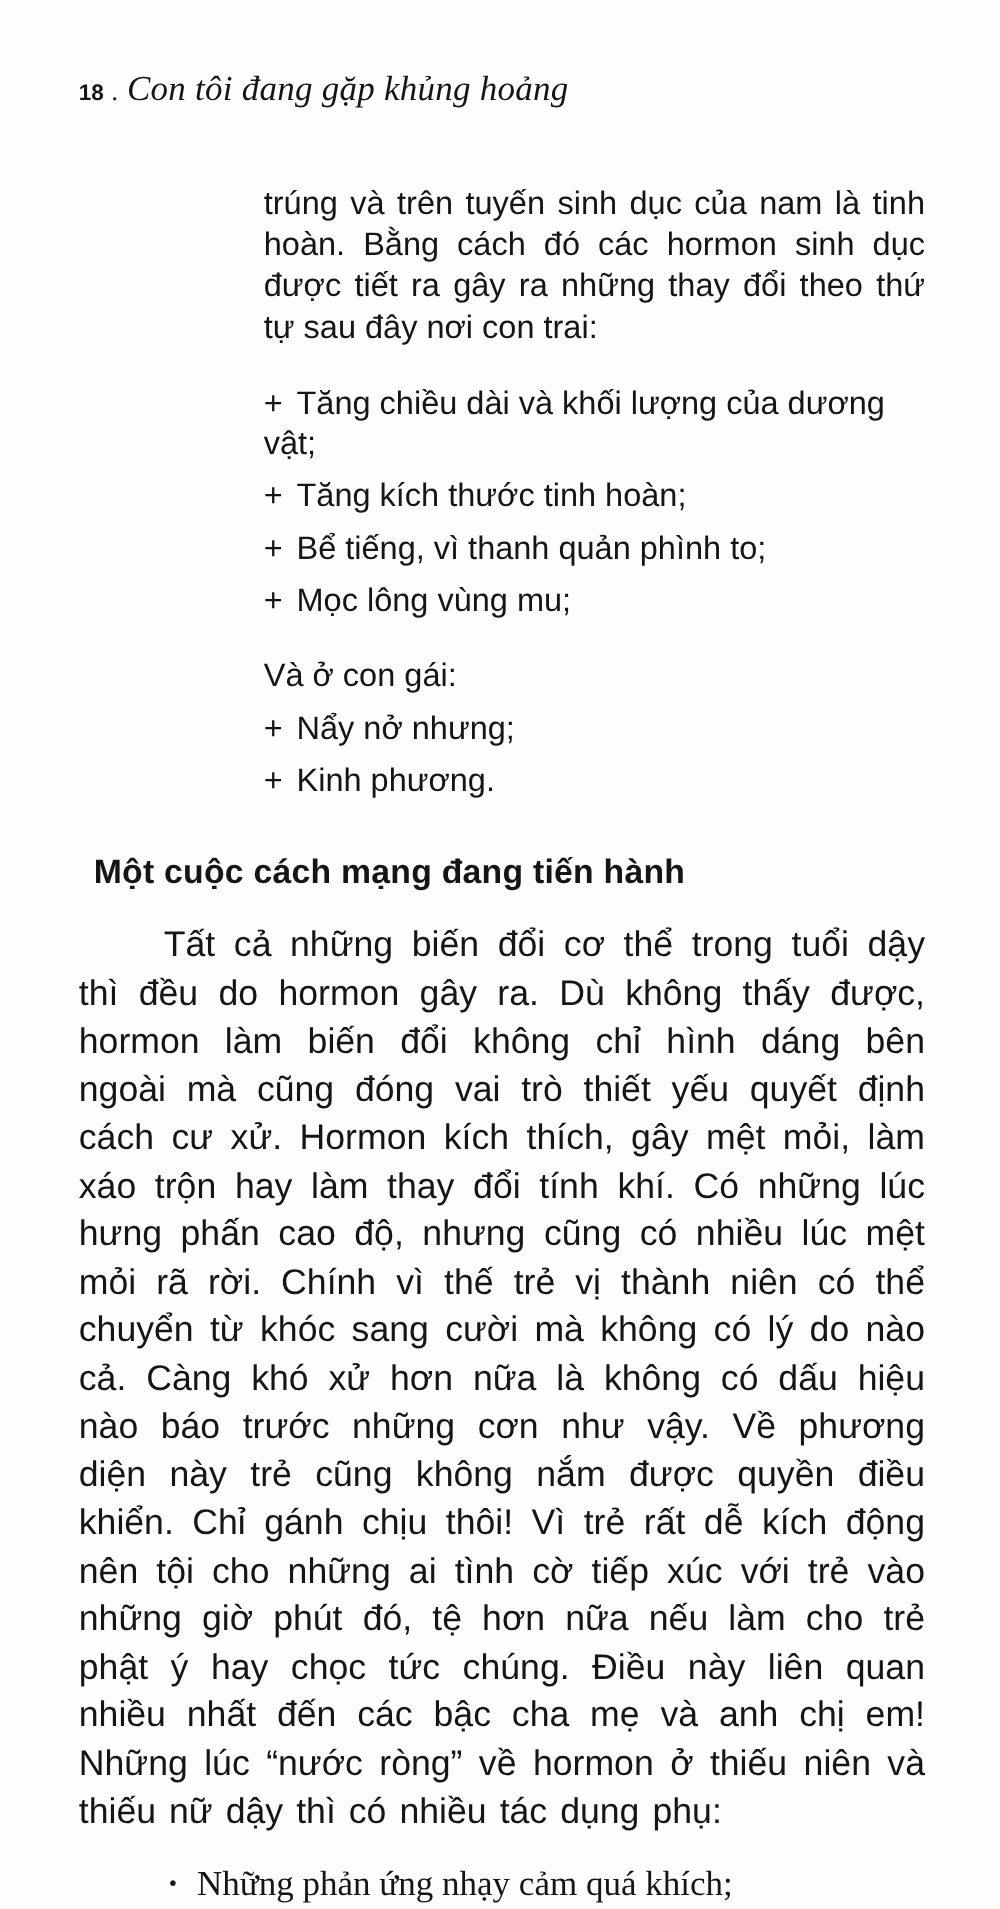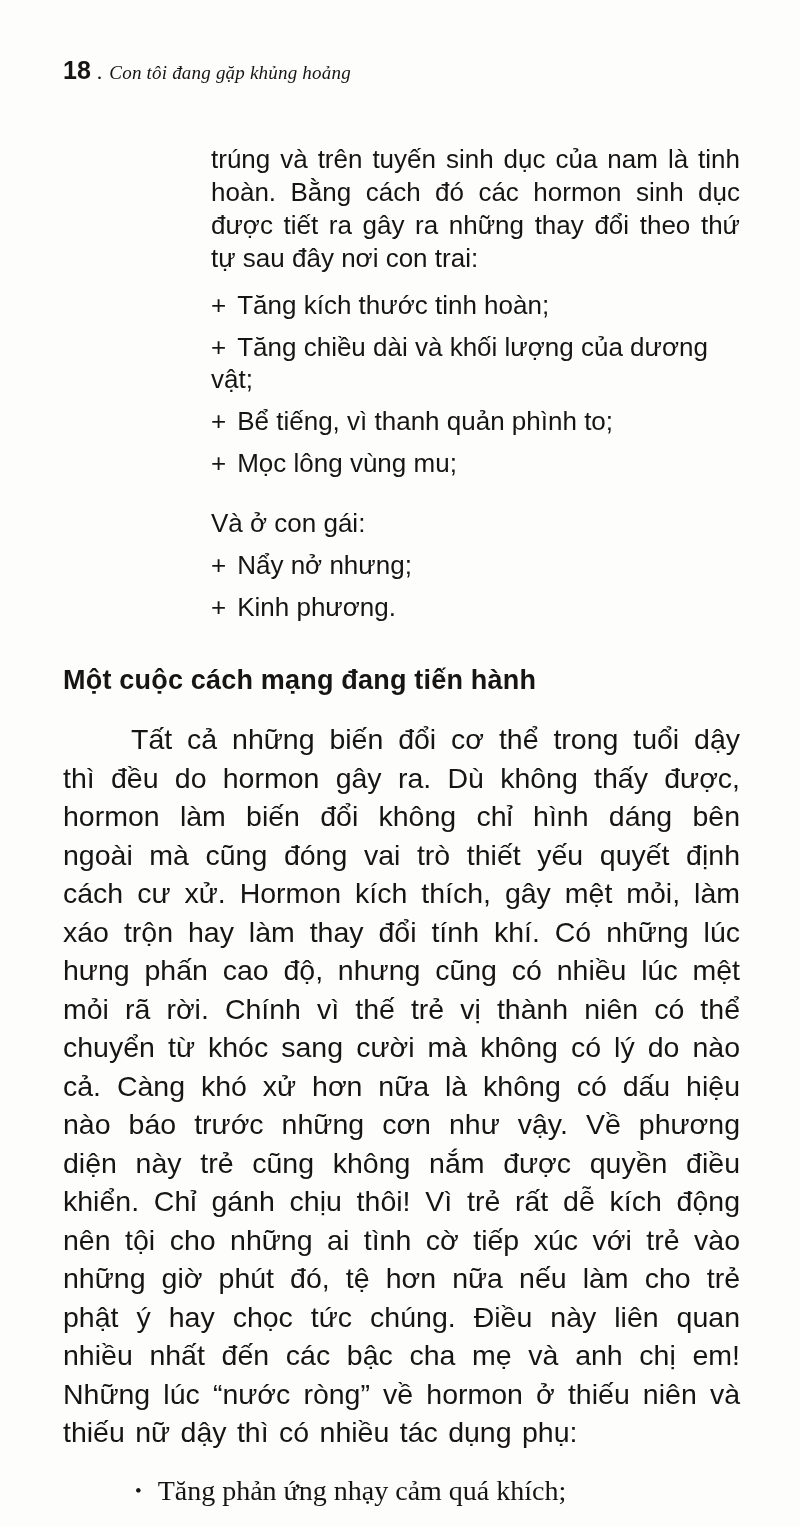--- a/index.html
+++ b/index.html
@@ -19,40 +19,40 @@
     overflow: hidden;
   }
   
   .header {
     font-family: "Liberation Serif", serif;
     white-space: nowrap;
   }
   .pagenum {
     font-family: "Liberation Sans", sans-serif;
     font-weight: bold;
-    font-size: 25px;
+    font-size: 18px;
   }
   .sep {
     font-size: 22px;
     margin: 0 7px 0 6px;
   }
   .runtitle {
     font-style: italic;
-    font-size: 19px;
+    font-size: 28px;
     letter-spacing: 0.2px;
   }
   
   .intro {
     margin-left: 148px;
     margin-top: 58px;
     font-family: "Liberation Sans", sans-serif;
     font-size: 26px;
   }
   .intro-par {
-    margin: 0 0 14px 0;
+    margin: 0 0 28px 0;
     line-height: 33px;
     text-align: justify;
   }
   .plist {
     margin: 0;
   }
   .pitem {
     line-height: 32px;
     margin: 10px 0;
   }
@@ -61,21 +61,21 @@
   }
   .girl-label {
     margin: 28px 0 10px 0;
     line-height: 32px;
   }
   
   .heading {
     font-family: "Liberation Sans", sans-serif;
     font-weight: bold;
     font-size: 27px;
-    margin: 42px 0 0 0;
+    margin: 42px 0 0 12px;
     letter-spacing: 0.2px;
   }
   
   .bodytext {
     margin: 24px 0 12px 0;
     font-family: Liberation Sans, sans-serif;
     font-size: 28.5px;
     line-height: 38.5px;
     text-align: justify;
     text-indent: 68px;
@@ -100,24 +100,24 @@
 
   <div class="header">
     <span class="pagenum">18</span><span class="sep">.</span><span class="runtitle">Con tôi đang gặp khủng hoảng</span>
   </div>
 
   <div class="intro">
     <p class="intro-par">trúng và trên tuyến sinh dục của nam là tinh hoàn. Bằng cách đó các hormon sinh dục được tiết ra gây ra những thay đổi theo thứ tự sau đây nơi con trai:</p>
 
     <div class="plist">
       <div class="pitem">
-        <span class="pmark">+</span><span>Tăng kích thước tinh hoàn;</span>
+        <span class="pmark">+</span><span>Tăng chiều dài và khối lượng của dương vật;</span>
       </div>
       <div class="pitem">
-        <span class="pmark">+</span><span>Tăng chiều dài và khối lượng của dương vật;</span>
+        <span class="pmark">+</span><span>Tăng kích thước tinh hoàn;</span>
       </div>
       <div class="pitem">
         <span class="pmark">+</span><span>Bể tiếng, vì thanh quản phình to;</span>
       </div>
       <div class="pitem">
         <span class="pmark">+</span><span>Mọc lông vùng mu;</span>
       </div>
     </div>
 
     <p class="girl-label">Và ở con gái:</p>
@@ -130,16 +130,16 @@
         <span class="pmark">+</span><span>Kinh phương.</span>
       </div>
     </div>
   </div>
 
   <h2 class="heading">Một cuộc cách mạng đang tiến hành</h2>
 
   <p class="bodytext">Tất cả những biến đổi cơ thể trong tuổi dậy thì đều do hormon gây ra. Dù không thấy được, hormon làm biến đổi không chỉ hình dáng bên ngoài mà cũng đóng vai trò thiết yếu quyết định cách cư xử. Hormon kích thích, gây mệt mỏi, làm xáo trộn hay làm thay đổi tính khí. Có những lúc hưng phấn cao độ, nhưng cũng có nhiều lúc mệt mỏi rã rời. Chính vì thế trẻ vị thành niên có thể chuyển từ khóc sang cười mà không có lý do nào cả. Càng khó xử hơn nữa là không có dấu hiệu nào báo trước những cơn như vậy. Về phương diện này trẻ cũng không nắm được quyền điều khiển. Chỉ gánh chịu thôi! Vì trẻ rất dễ kích động nên tội cho những ai tình cờ tiếp xúc với trẻ vào những giờ phút đó, tệ hơn nữa nếu làm cho trẻ phật ý hay chọc tức chúng. Điều này liên quan nhiều nhất đến các bậc cha mẹ và anh chị em! Những lúc “nước ròng” về hormon ở thiếu niên và thiếu nữ dậy thì có nhiều tác dụng phụ:</p>
 
   <div class="bullet-line">
-    <span class="bullet">•</span><span>Tăng phản ứng nhạy cảm quá khích;</span>
+    <span class="bullet">•</span><span>Những phản ứng nhạy cảm quá khích;</span>
   </div>
 
 </div>
 
 </body></html>

